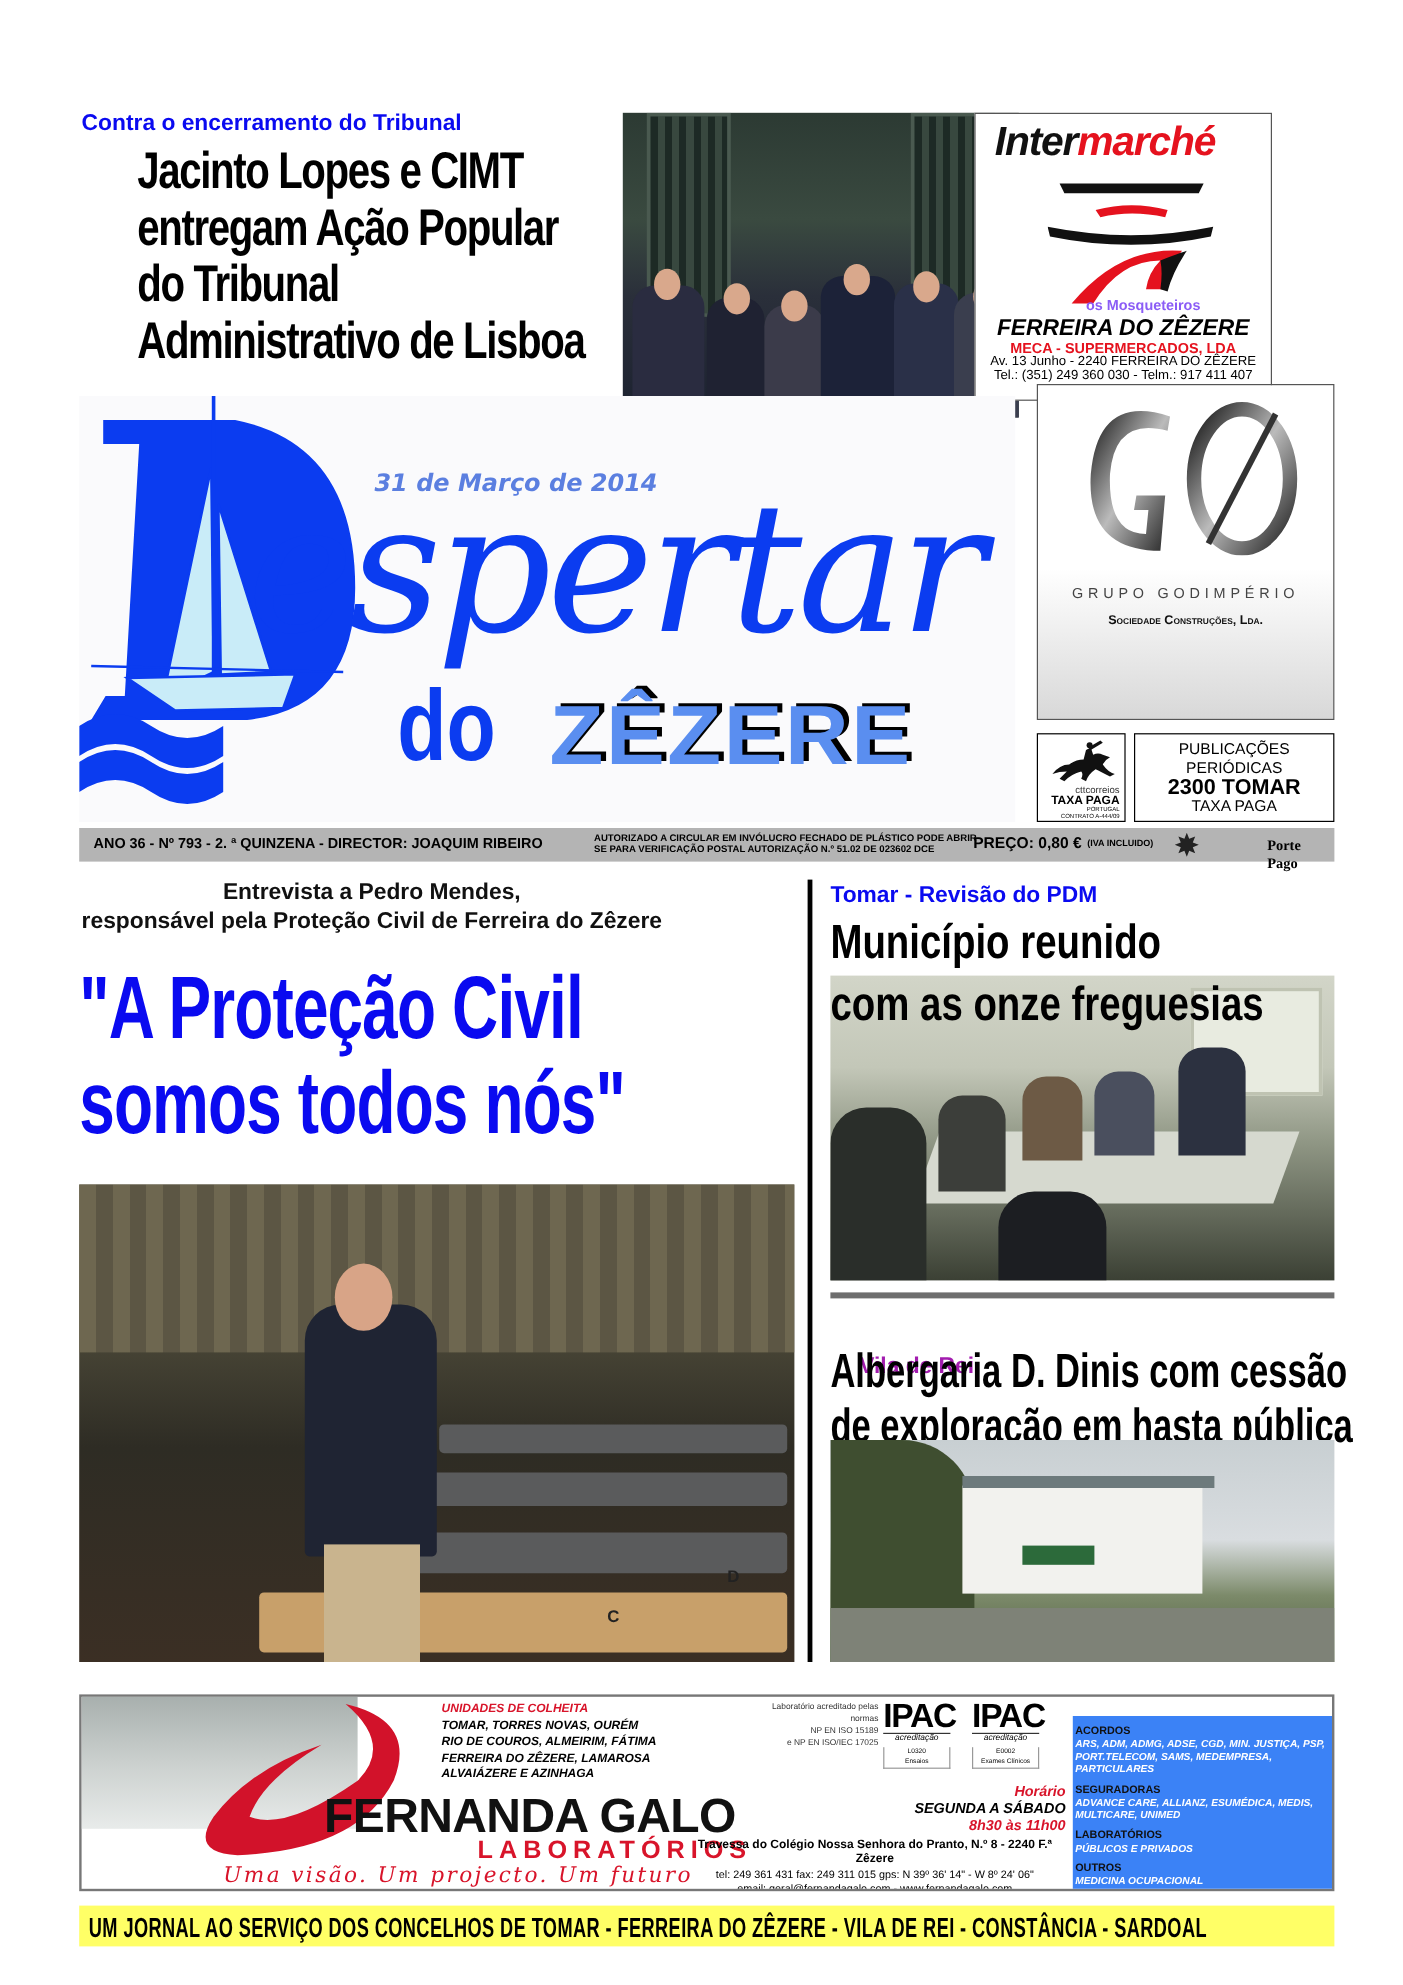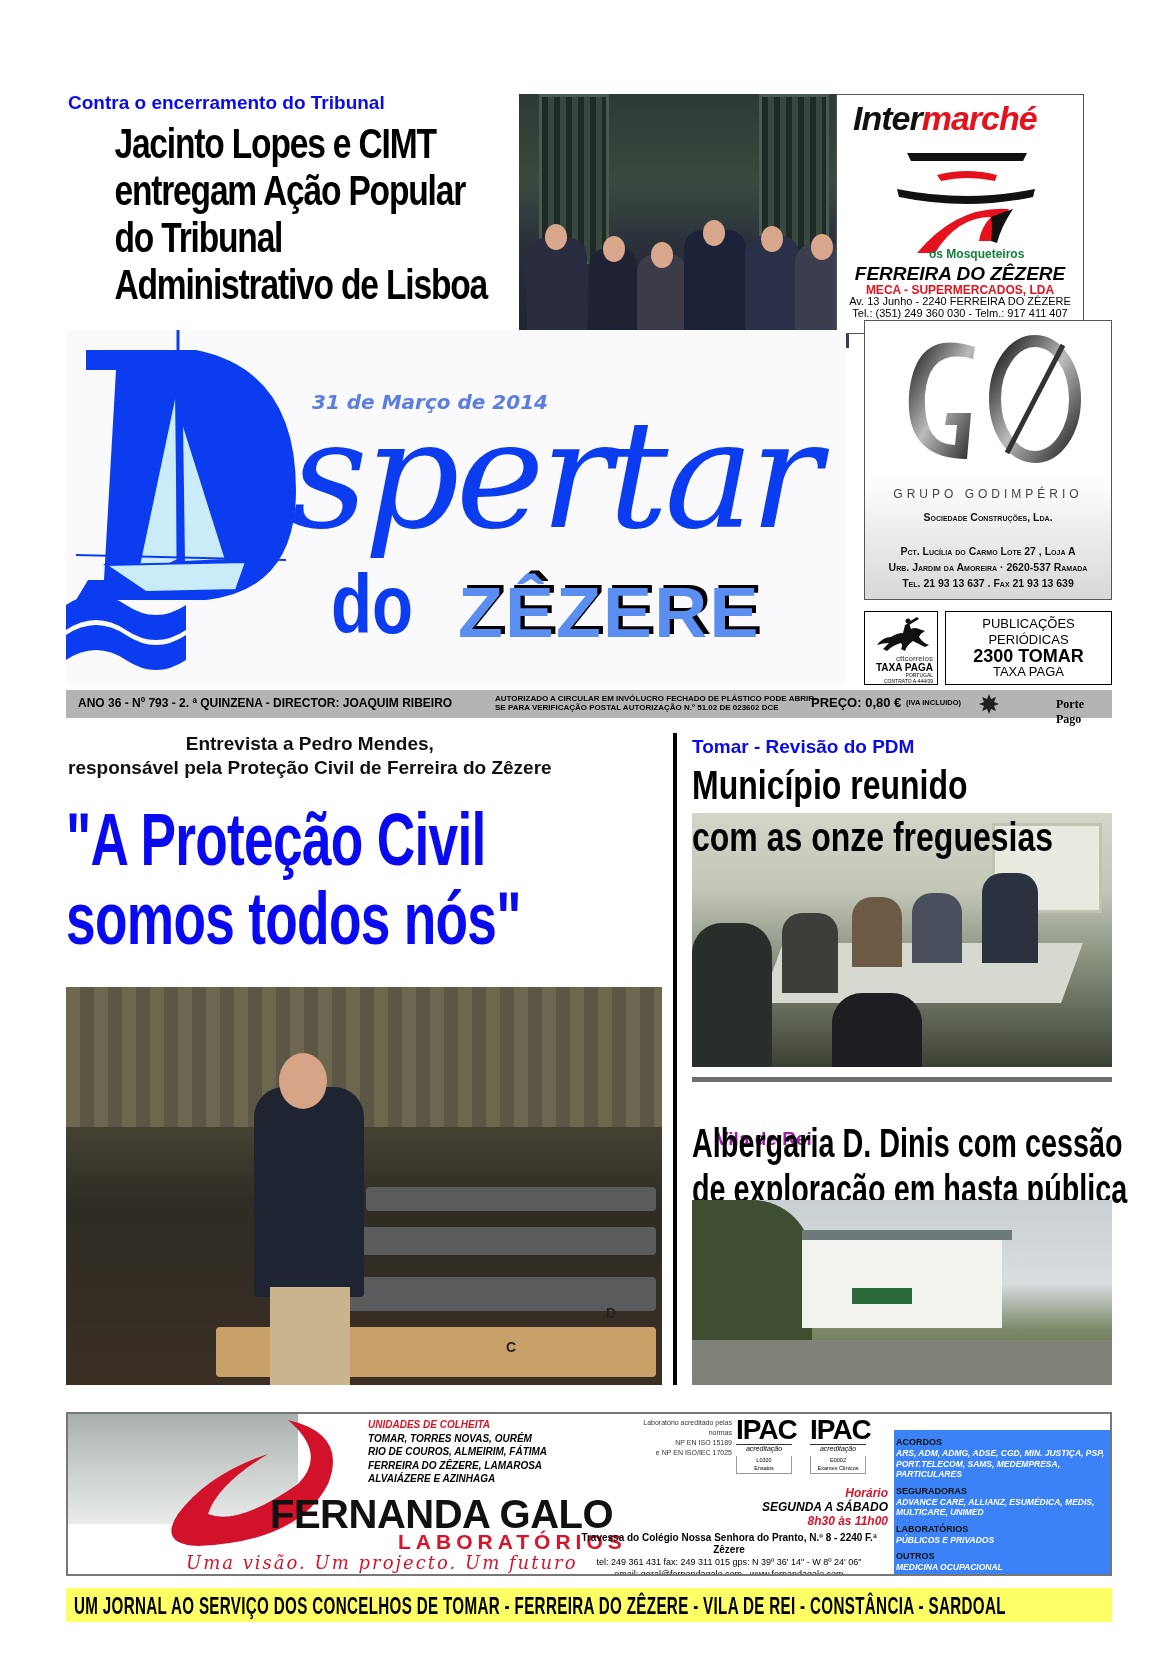--- a/index.html
+++ b/index.html
@@ -12,26 +12,26 @@
   #top-kicker { left: 68px; top: 92px; font-size: 19px; font-weight: 700; color: #0a0af0; }
   #top-headline { left: 66px; top: 120px; width: 440px; }
   #top-headline div { font-size: 43px; line-height: 47px; letter-spacing: -1.5px; transform: scaleX(0.78); font-weight: 700; white-space: nowrap; }
   #photo-tribunal { left: 519px; top: 94px; width: 330px; height: 254px; overflow: hidden;
     background: linear-gradient(180deg,#2c3a33 0%,#3a4a40 35%,#2a2f3a 60%,#1c2230 100%); }
   .door { position:absolute; top:0; width:70px; height:170px; background: repeating-linear-gradient(90deg,#1d2a25 0 6px,#38483f 6px 12px); border:3px solid #4a5a50; }
   .person { position:absolute; bottom:0; border-radius: 18px 18px 0 0; }
   .head { position:absolute; width:22px; height:26px; border-radius:50%; background:#d9a88c; }
 
   
-  #ad-intermarche { left: 836px; top: 94px; width: 248px; height: 240px; border: 1px solid #555; background:#fff; }
+  #ad-intermarche { left: 812px; top: 94px; width: 248px; height: 240px; border: 1px solid #555; background:#fff; }
   #im-logo { position:absolute; left: 16px; top: 4px; font-size: 34px; font-weight:700; font-style: italic; letter-spacing:-1px; }
   #im-logo .inter { color:#111; }
   #im-logo .marche { color:#e5121e; }
   #im-swoosh { position:absolute; left: 60px; top: 50px; width: 140px; height: 110px; }
-  #im-mosq { position:absolute; left: 92px; top: 152px; font-size: 12px; font-weight:700; color:#15803d; }
+  #im-mosq { position:absolute; left: 92px; top: 152px; font-size: 12px; font-weight:700; color:#8b5cf6; }
   #im-city { position:absolute; left: 0; width:100%; top: 168px; text-align:center; font-size: 19px; font-style: italic; font-weight:700; color:#000; }
   #im-meca { position:absolute; left:0; width:100%; top: 188px; text-align:center; font-size: 12px; font-weight:700; color:#e5121e; }
   #im-addr { position:absolute; left:0; width:100%; top: 200px; text-align:center; font-size: 11px; line-height:12px; color:#000; }
 
   
   #ad-go { left: 864px; top: 320px; width: 248px; height: 280px; border: 1px solid #555;
     background: linear-gradient(180deg,#ffffff 0%,#ffffff 55%,#d8d8d8 100%); }
   #go-logo { position:absolute; left: 30px; top: 12px; width: 190px; height: 130px; }
   #go-group { position:absolute; left:0; width:100%; top: 166px; text-align:center; font-size: 12px; letter-spacing: 4px; color:#444; }
   #go-soc { position:absolute; left:0; width:100%; top: 190px; text-align:center; font-size: 10.5px; font-weight:700; font-variant: small-caps; color:#111; }
@@ -167,25 +167,20 @@
           <stop offset="0.5" stop-color="#bbb"></stop>
           <stop offset="1" stop-color="#222"></stop>
       </linearGradient>
     </defs>
     <path d="M80 14 Q20 -6 14 62 Q10 126 72 126 L76 80 L52 80 L50 92 L62 92 L60 112 Q28 112 30 62 Q34 14 78 26 Z" fill="url(#gg)"></path>
     <ellipse cx="140" cy="66" rx="40" ry="58" fill="none" stroke="url(#gg)" stroke-width="12"></ellipse>
     <line x1="112" y1="120" x2="168" y2="12" stroke="#333" stroke-width="5"></line>
   </svg>
   <div id="go-group">GRUPO GODIMPÉRIO</div>
   <div id="go-soc">Sociedade Construções, Lda.</div>
-  <div id="go-addr">
-    <div>Pct. Lucília do Carmo Lote 27 , Loja A</div>
-    <div>Urb. Jardim da Amoreira · 2620-537 Ramada</div>
-    <div>Tel. 21 93 13 637 . Fax 21 93 13 639</div>
-  </div>
 </div>
 
 <div class="abs" id="ctt-box">
   <svg id="ctt-horse" viewBox="0 0 58 38">
     <path d="M4 30 Q10 22 18 22 Q24 18 30 18 L32 10 L36 8 L38 14 Q42 12 46 14 L52 16 Q48 18 46 22 Q50 28 56 30 L52 32 Q44 28 40 26 Q34 30 32 36 L28 34 Q30 30 28 28 Q20 30 14 36 L10 34 Q14 30 16 28 Q10 28 4 30 Z" fill="#111"></path>
     <path d="M34 8 L44 2 L46 4 L36 10 Z" fill="#111"></path>
     <circle cx="35" cy="6" r="2.5" fill="#111"></circle>
   </svg>
   <div id="ctt-brand">cttcorreios</div>
   <div id="ctt-taxa">TAXA PAGA</div>

